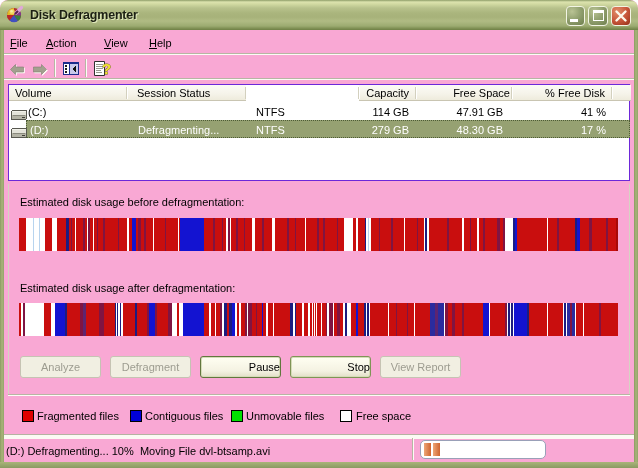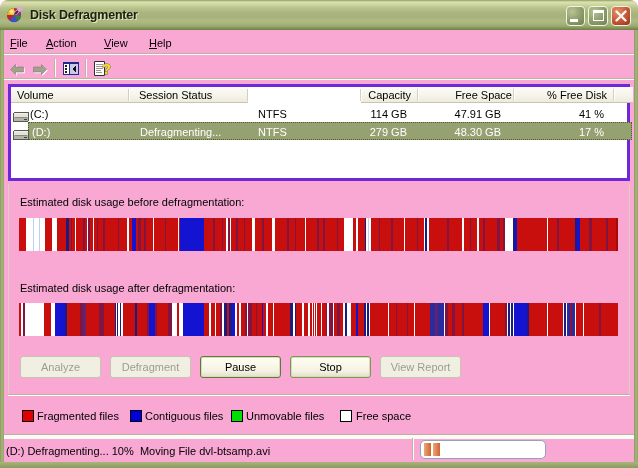--- a/index.html
+++ b/index.html
@@ -9,27 +9,27 @@
 #title { left:0; top:0; width:638px; height:30px; border-radius:8px 8px 0 0;
   background:linear-gradient(#8e9d68 0px,#dce3ae 2px,#d2daa2 4px,#b8c28c 8px,#aab57d 13px,#a7b27a 17px,#b0bb84 21px,#9cab71 26px,#849459 28px,#6f8045 30px); }
 #title .cap { position:absolute; left:30px; top:8px; font-size:12.5px; font-weight:bold; color:#1c2014; text-shadow:1px 1px 0 rgba(230,238,196,0.9); letter-spacing:-0.2px; }
 .wbtn { position:absolute; top:6px; width:20px; height:20px; border:1px solid #f2f4e4; border-radius:4px; }
 .wbtn.olv { background:radial-gradient(circle at 30% 25%, #b9c394 0%, #93a271 45%, #6f7f4d 100%); }
 .wbtn.red { background:radial-gradient(circle at 30% 25%, #e18d6a 0%, #c65438 55%, #943018 100%); }
 .brd { background:linear-gradient(90deg,#8a9a62,#aab479,#93a36c); }
 .brdb { background:linear-gradient(#aab479,#8a9a62); }
 .etch { height:2px; border-top:1px solid #b8b5a4; border-bottom:1px solid #fdfcf6; }
 .vsep { width:2px; border-left:1px solid #b8b5a4; border-right:1px solid #fdfcf6; }
-#lv { left:8px; top:84px; width:622px; height:97px; background:#fff; border:3px solid #6d28d9; }
+#lv { left:8px; top:84px; width:622px; height:97px; background:#fff; border:1px solid #6d28d9; }
 .hcell { position:absolute; top:0; height:16px; background:linear-gradient(#fcfbf6 0%,#f5f3e9 60%,#eeebdc 100%); border-bottom:1px solid #c9c5b2; }
 .hsep { position:absolute; top:2px; height:12px; width:2px; border-left:1px solid #d3d0be; border-right:1px solid #fff; }
 .num { text-align:center; }
 .btn { position:absolute; top:356px; width:81px; height:22px; border-radius:3px; font-size:11px;
   text-align:center; line-height:20px; }
-.btn.on { border:1px solid #7f9456; background:linear-gradient(#fffff2 0%,#f4f2e2 70%,#e2dfc8 100%); color:#000; box-shadow:inset 0 0 0 1px #d6dcb8; }
+.btn.on { border:1px solid #7f9456; background:linear-gradient(#fffff2 0%,#f4f2e2 70%,#e2dfc8 100%); color:#000; box-shadow:inset 0 0 0 1px #d6dcb8;text-align:right; }
 .btn.off { border:1px solid #c6c3b3; background:#f1efe2; color:#9d9c90; }
 .lgsq { position:absolute; top:410px; width:12px; height:12px; border:1px solid #000; }
 </style></head><body>
 <div id="win">
   <div id="title" class="abs">
     <div class="abs" style="left:6px;top:5px"><svg width="18" height="18" viewBox="0 0 18 18">
 <circle cx="8" cy="10" r="7" fill="#b03030"></circle>
 <path d="M8 3 A7 7 0 0 0 1 10 L8 10 Z" fill="#e0b828"></path>
 <path d="M1 10 A7 7 0 0 0 3.5 15.4 L8 10 Z" fill="#b82828"></path>
 <path d="M3.5 15.4 A7 7 0 0 0 12 16 L8 10 Z" fill="#4050c0"></path>

